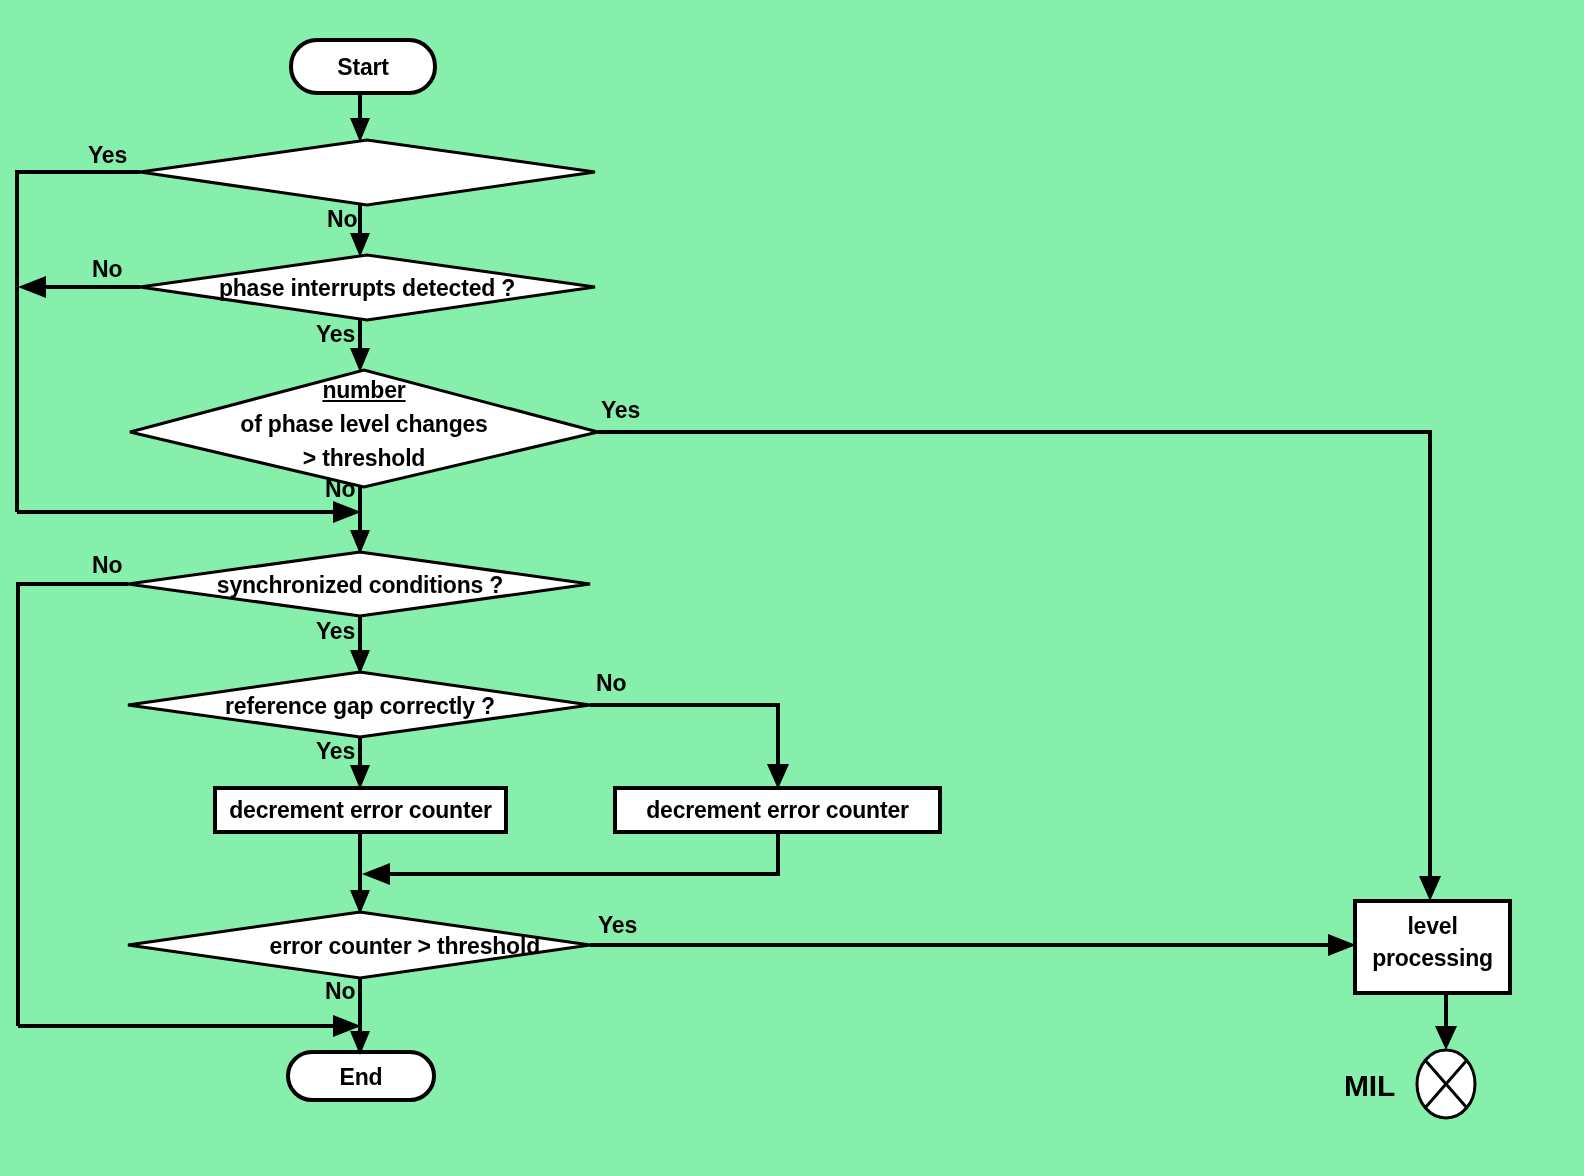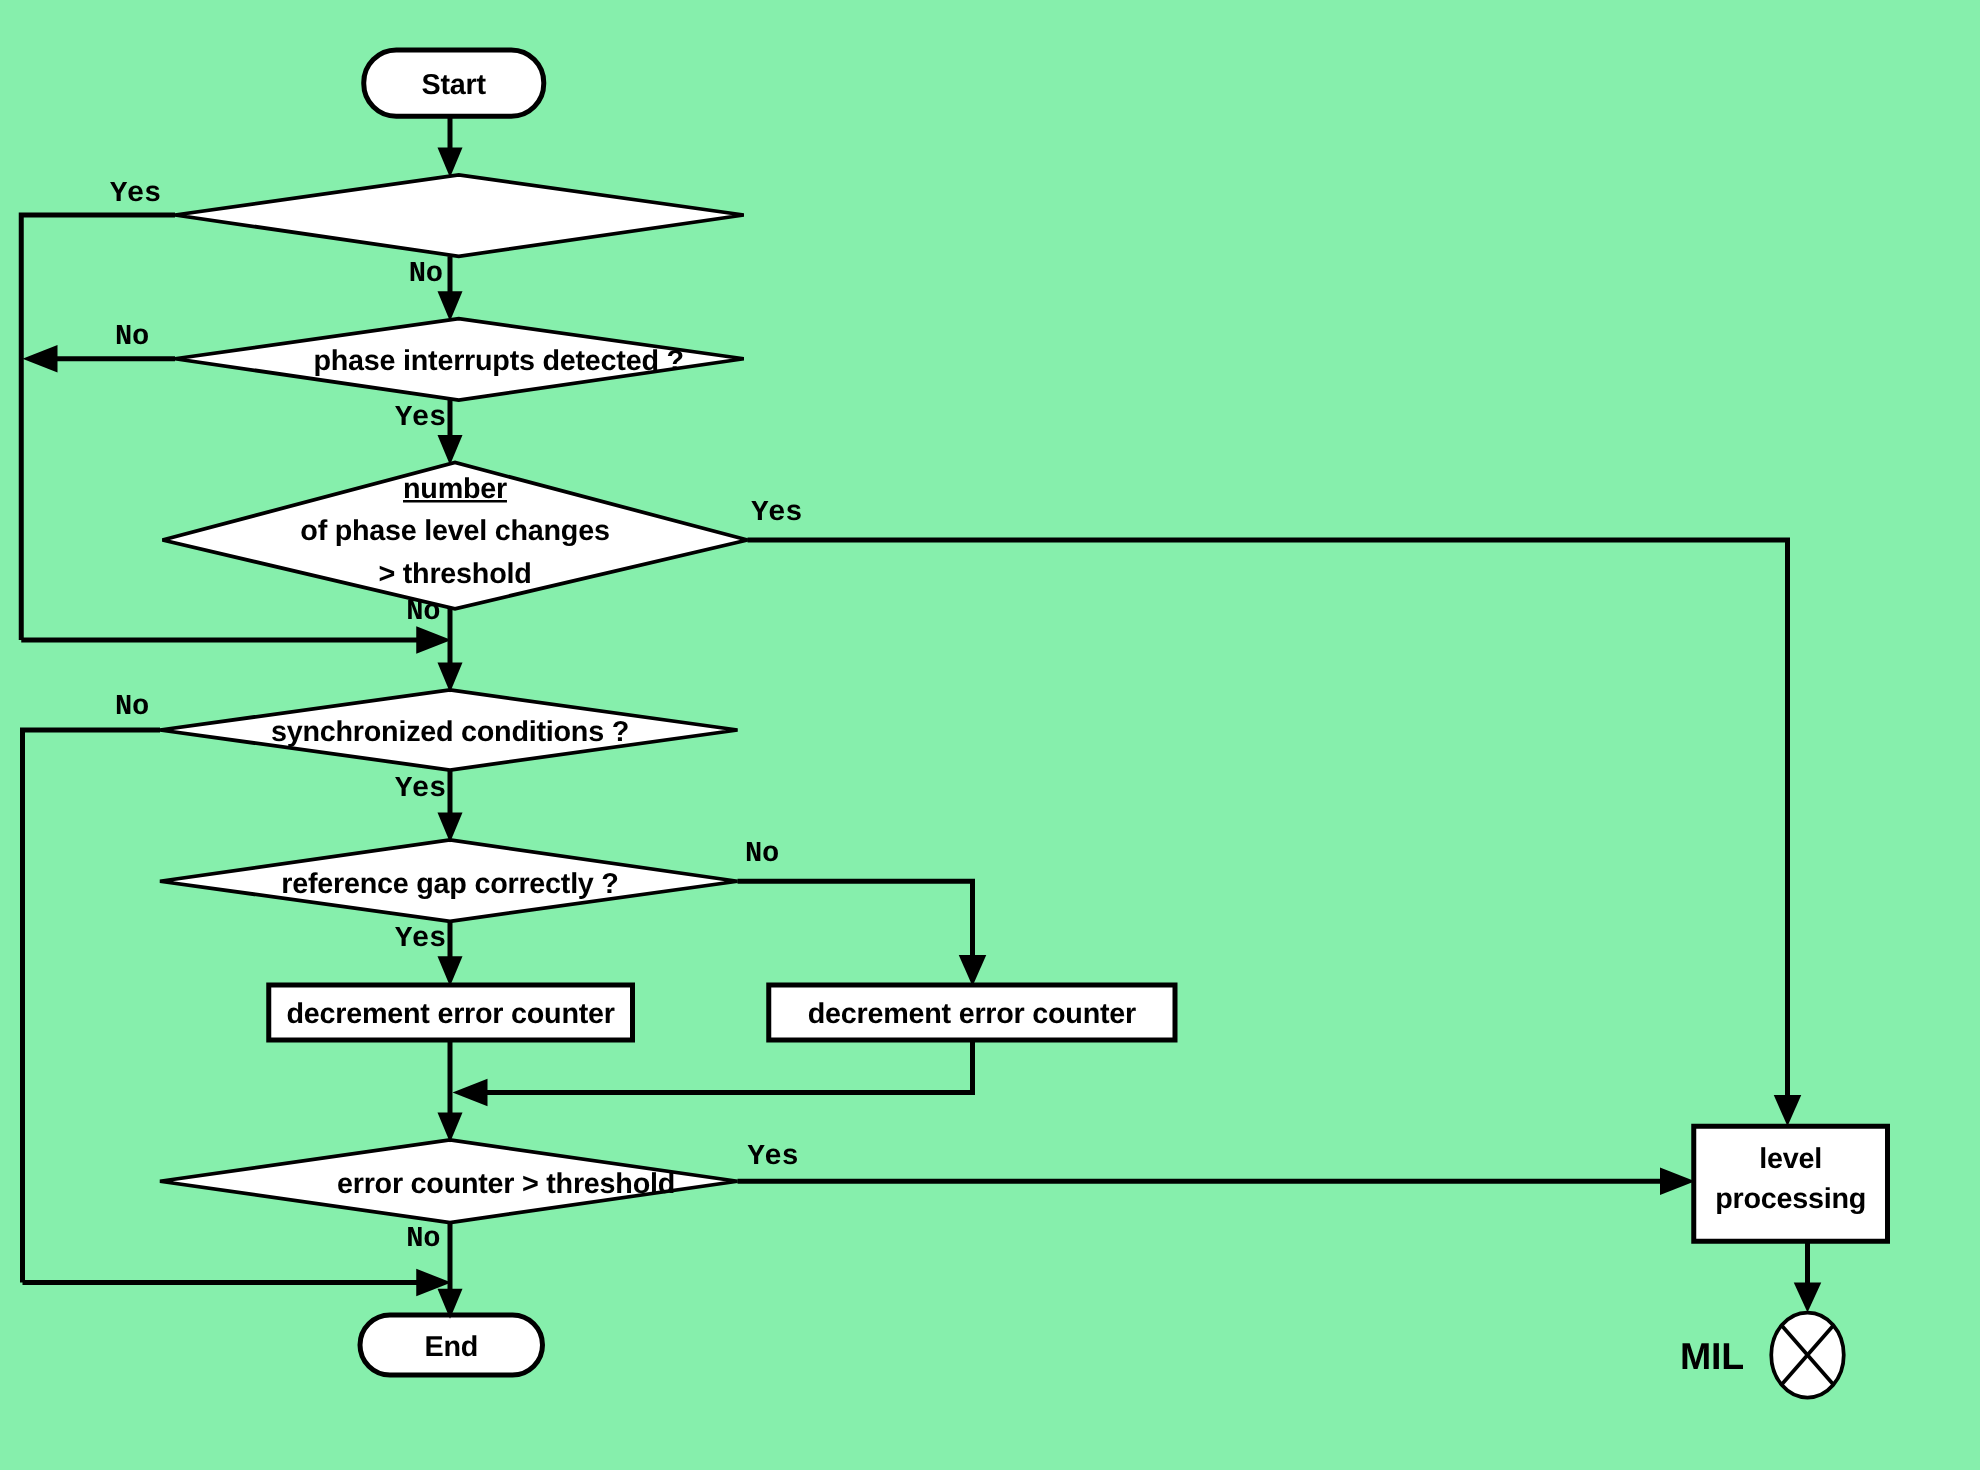--- a/index.html
+++ b/index.html
@@ -56,21 +56,20 @@
     white-space: nowrap;
     line-height: 1.18;
     letter-spacing: -0.2px;
   }
   .node-text {
     font-size: 23px;
     text-align: center;
   }
   .edge-text {
     font-size: 23px;
-    font-family: Liberation Mono, monospace;
   }
   .mil-text {
     font-size: 30px;
   }
 </style>
 </head>
 <body>
 
 <div id="canvas">
 
@@ -153,21 +152,21 @@
     <polygon class="arrowhead" points="360,1055 350,1031 370,1031"></polygon>
 
     <path class="conn" d="M 1446,993 L 1446,1037"></path>
     <polygon class="arrowhead" points="1446,1050 1435,1026 1457,1026"></polygon>
 
   </svg>
 
   <div class="lbl node-text" style="left:291px; top:54px; width:144px;">Start</div>
 
 
-  <div class="lbl node-text" style="left:187px; top:275px; width:360px;text-align:right;">phase interrupts detected ?</div>
+  <div class="lbl node-text" style="left:187px; top:275px; width:360px;">phase interrupts detected ?</div>
 
   <div class="lbl node-text" style="left:184px; top:377px; width:360px;text-decoration:underline;">number</div>
   <div class="lbl node-text" style="left:184px; top:411px; width:360px;text-align:center;">of phase level changes</div>
   <div class="lbl node-text" style="left:184px; top:445px; width:360px;">&gt; threshold</div>
 
   <div class="lbl node-text" style="left:180px; top:572px; width:360px;">synchronized conditions ?</div>
 
   <div class="lbl node-text" style="left:180px; top:693px; width:360px;">reference gap correctly ?</div>
 
   <div class="lbl node-text" style="left:215px; top:797px; width:291px;">decrement error counter</div>

